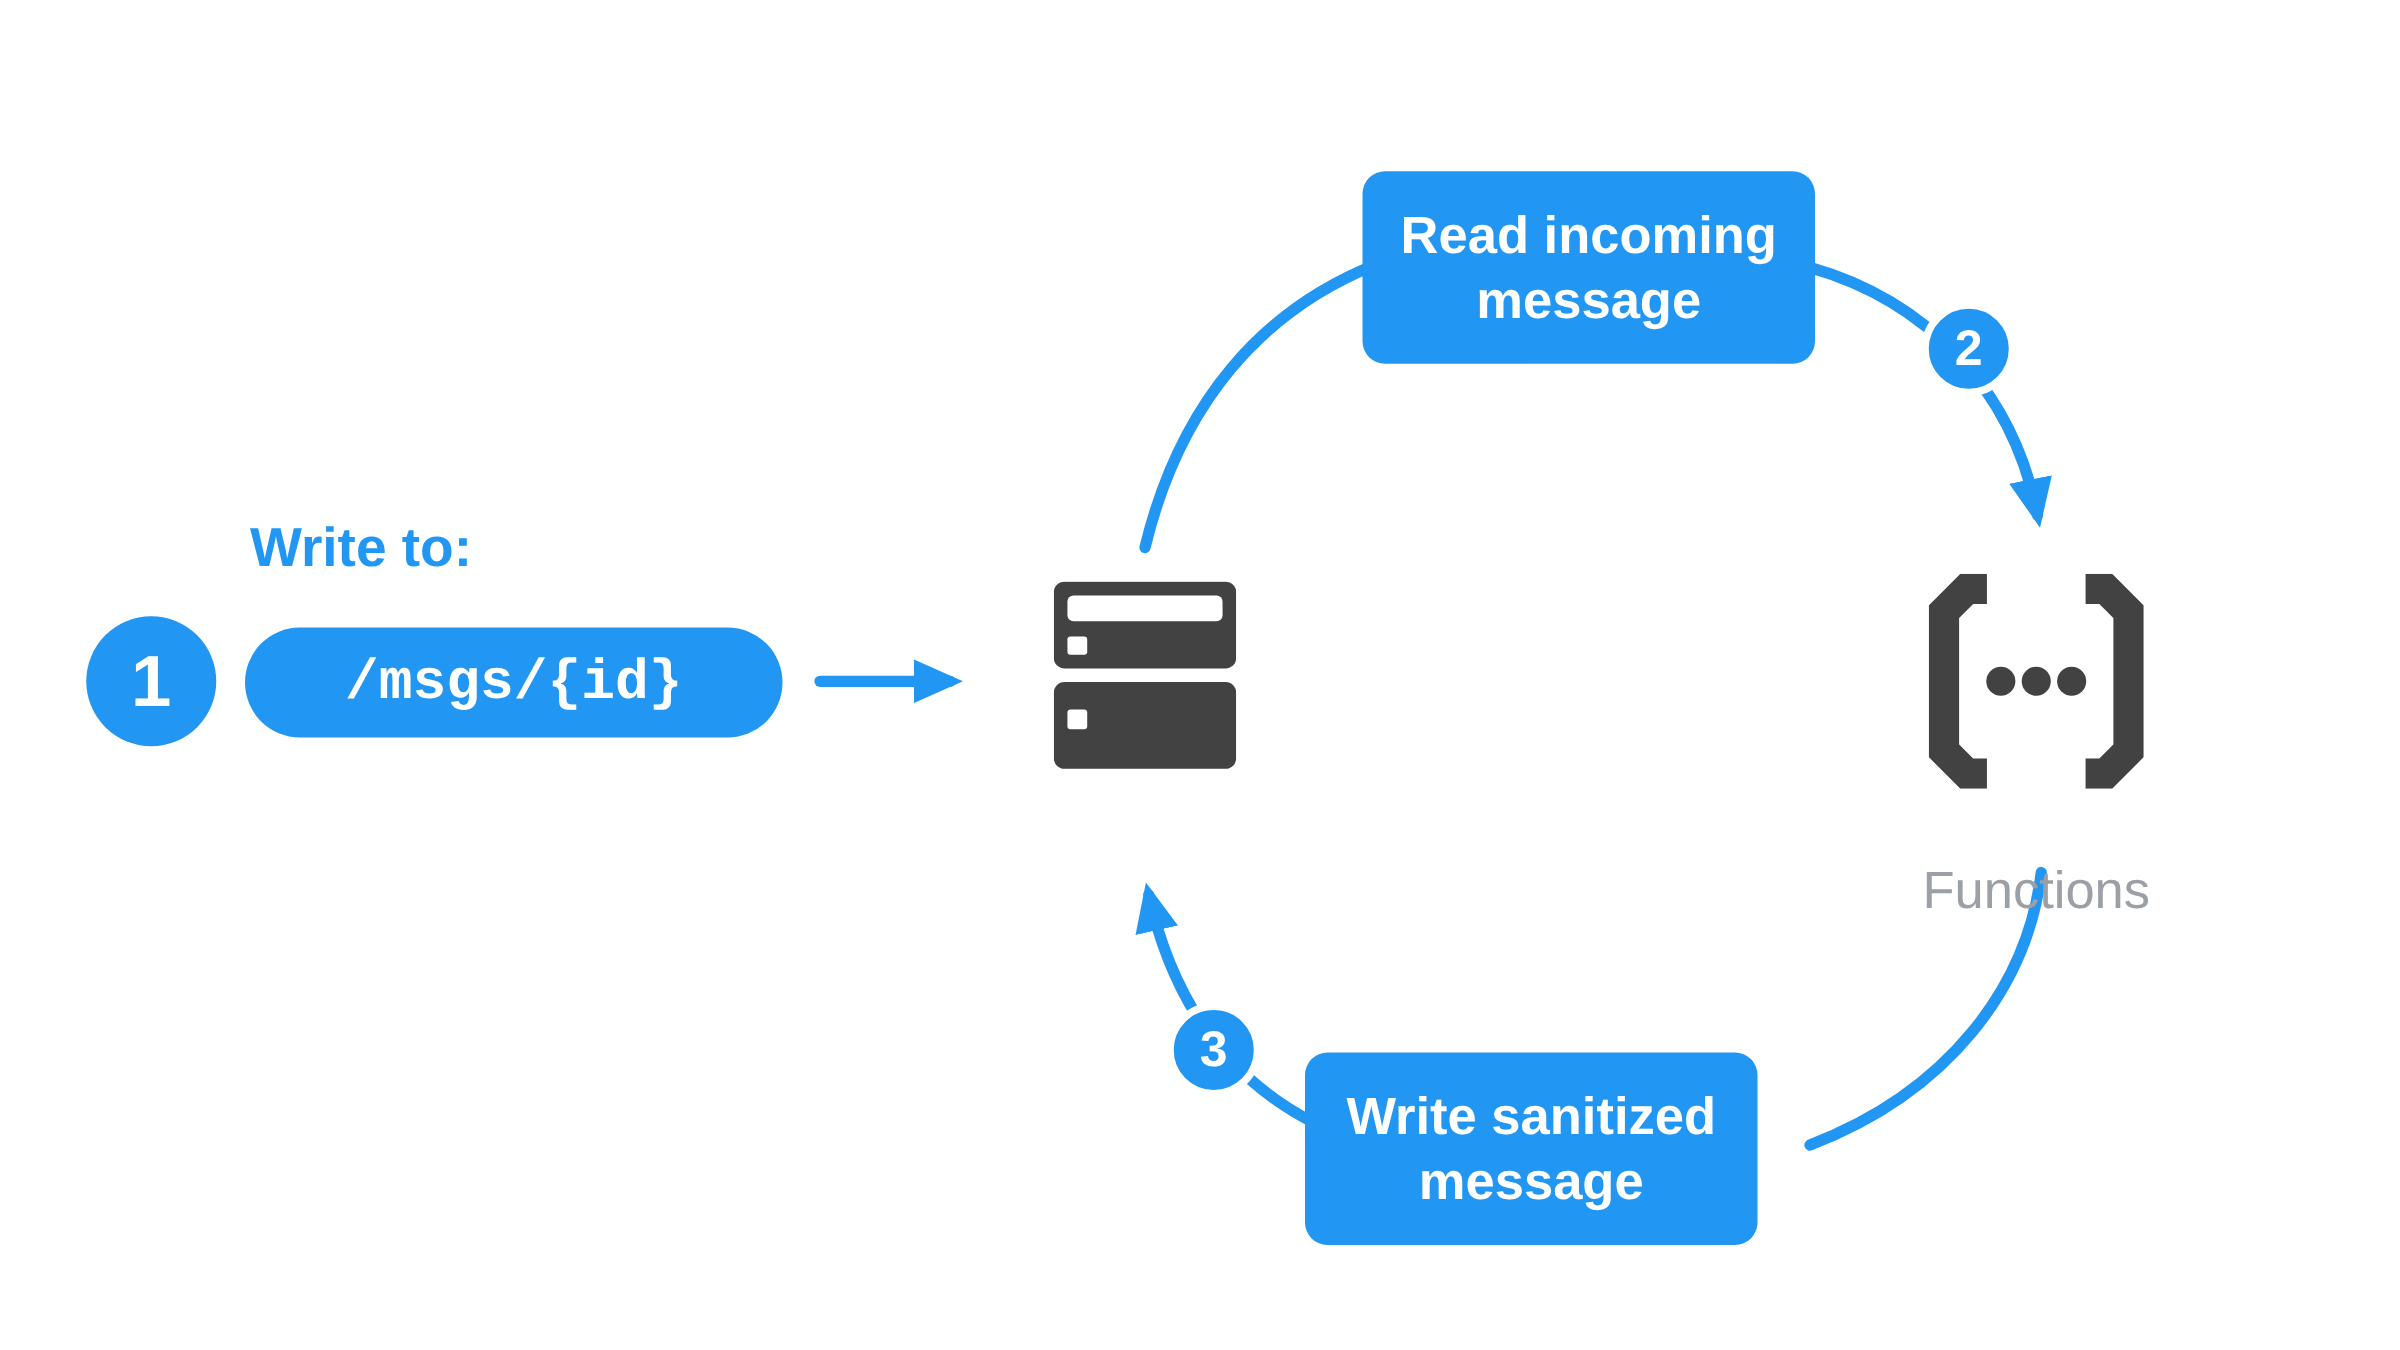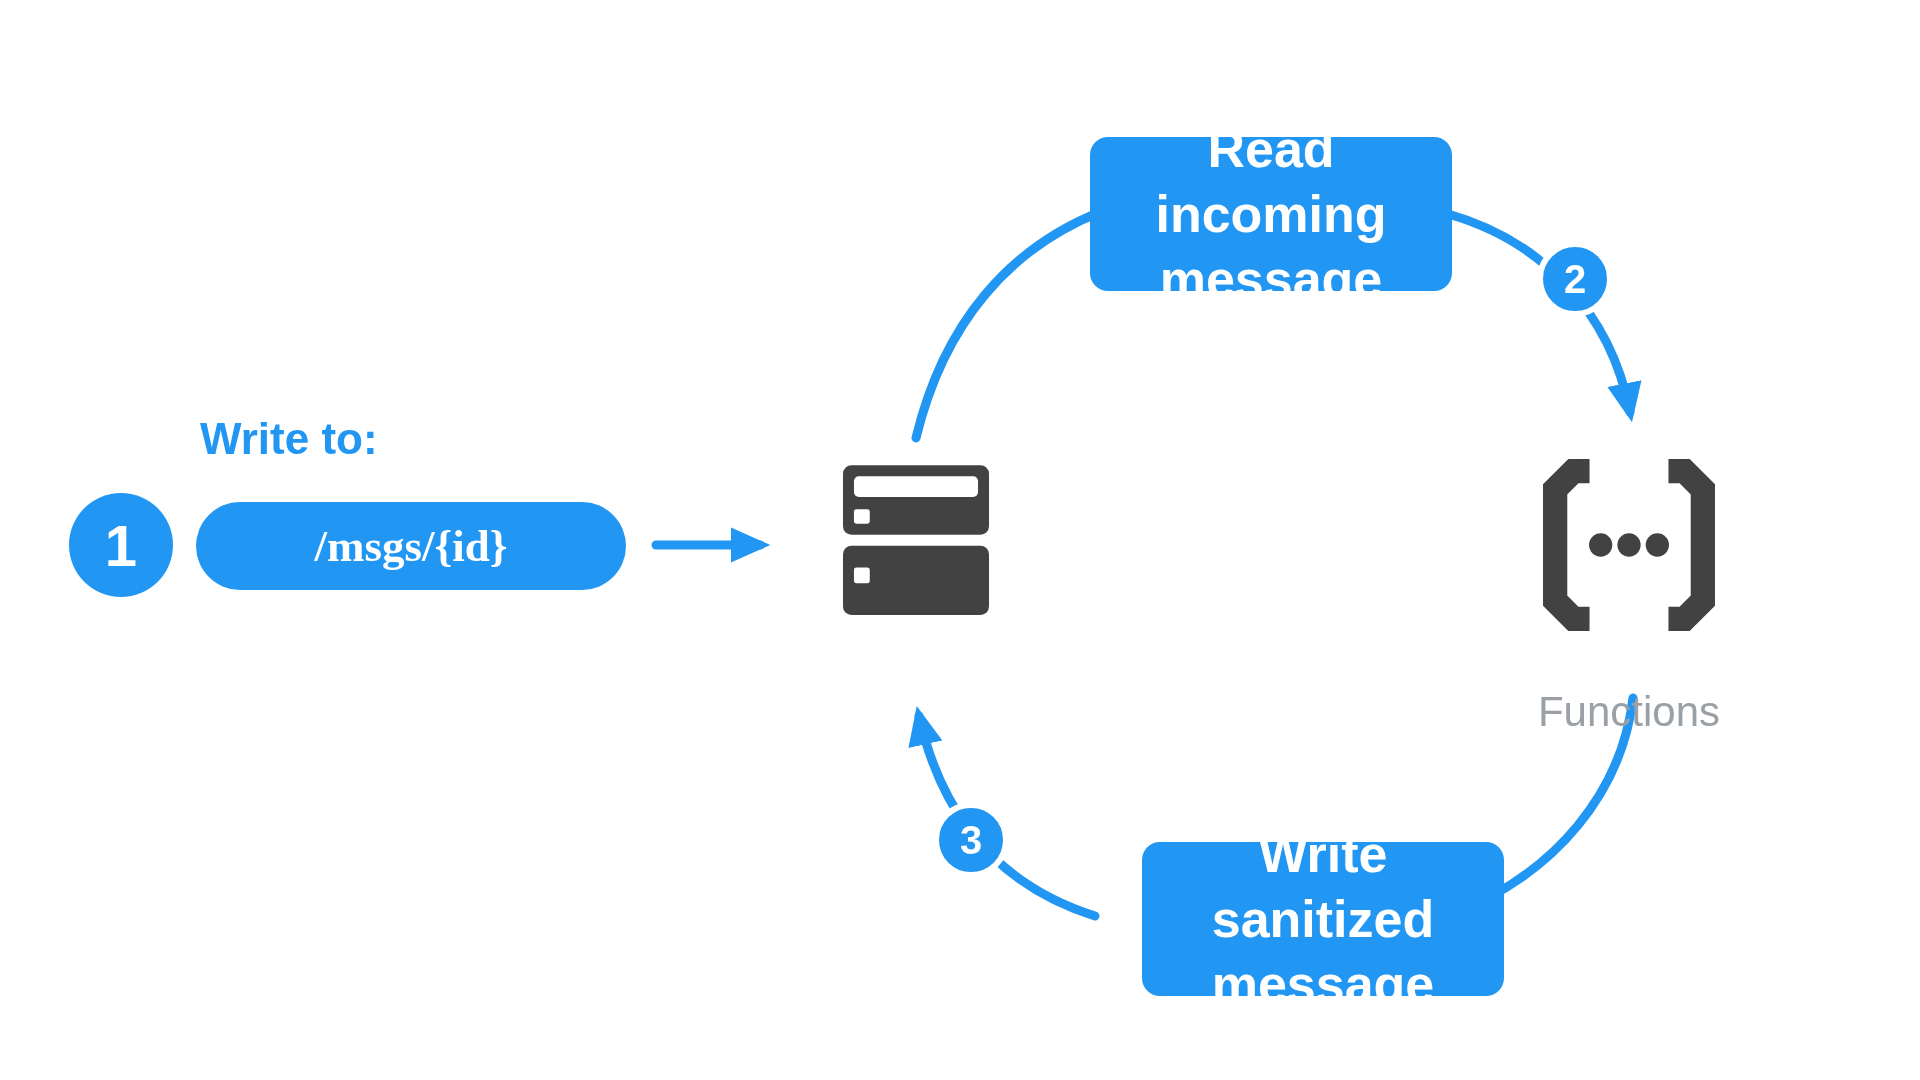--- a/index.html
+++ b/index.html
@@ -53,43 +53,43 @@
     position: absolute;
     left: 196px; top: 502px;
     width: 430px; height: 88px;
     background: #2196F3;
     border-radius: 44px;
     display: flex;
     align-items: center;
     justify-content: center;
   }
   .pill .code {
-    font-family: Liberation Serif, serif;
+    font-family: Liberation Mono, monospace;
     color: #ffffff;
     font-size: 45px;
     font-weight: bold;
   }
 
   .flow-box {
     position: absolute;
     width: 362px; height: 154px;
     background: #2196F3;
     border-radius: 18px;
     color: #ffffff;
-    font-size: 52px;
+    font-size: 42px;
     font-weight: bold;
     line-height: 1.25;
     display: flex;
     flex-direction: column;
     align-items: center;
     justify-content: center;
     text-align: center;
   }
   .box-read  { left: 1090px; top: 137px; }
-  .box-write { left: 1142px; top: 842px; }
+  .box-write { left: 1044px; top: 842px; }
 
   .node-icon { position: absolute; }
   .icon-database  { left: 843px;  top: 465px; width: 146px; height: 154px; }
   .icon-functions { left: 1543px; top: 459px; width: 172px; height: 172px; }
 
   .node-label {
     position: absolute;
     width: 300px;
     text-align: center;
     color: #9AA0A6;

